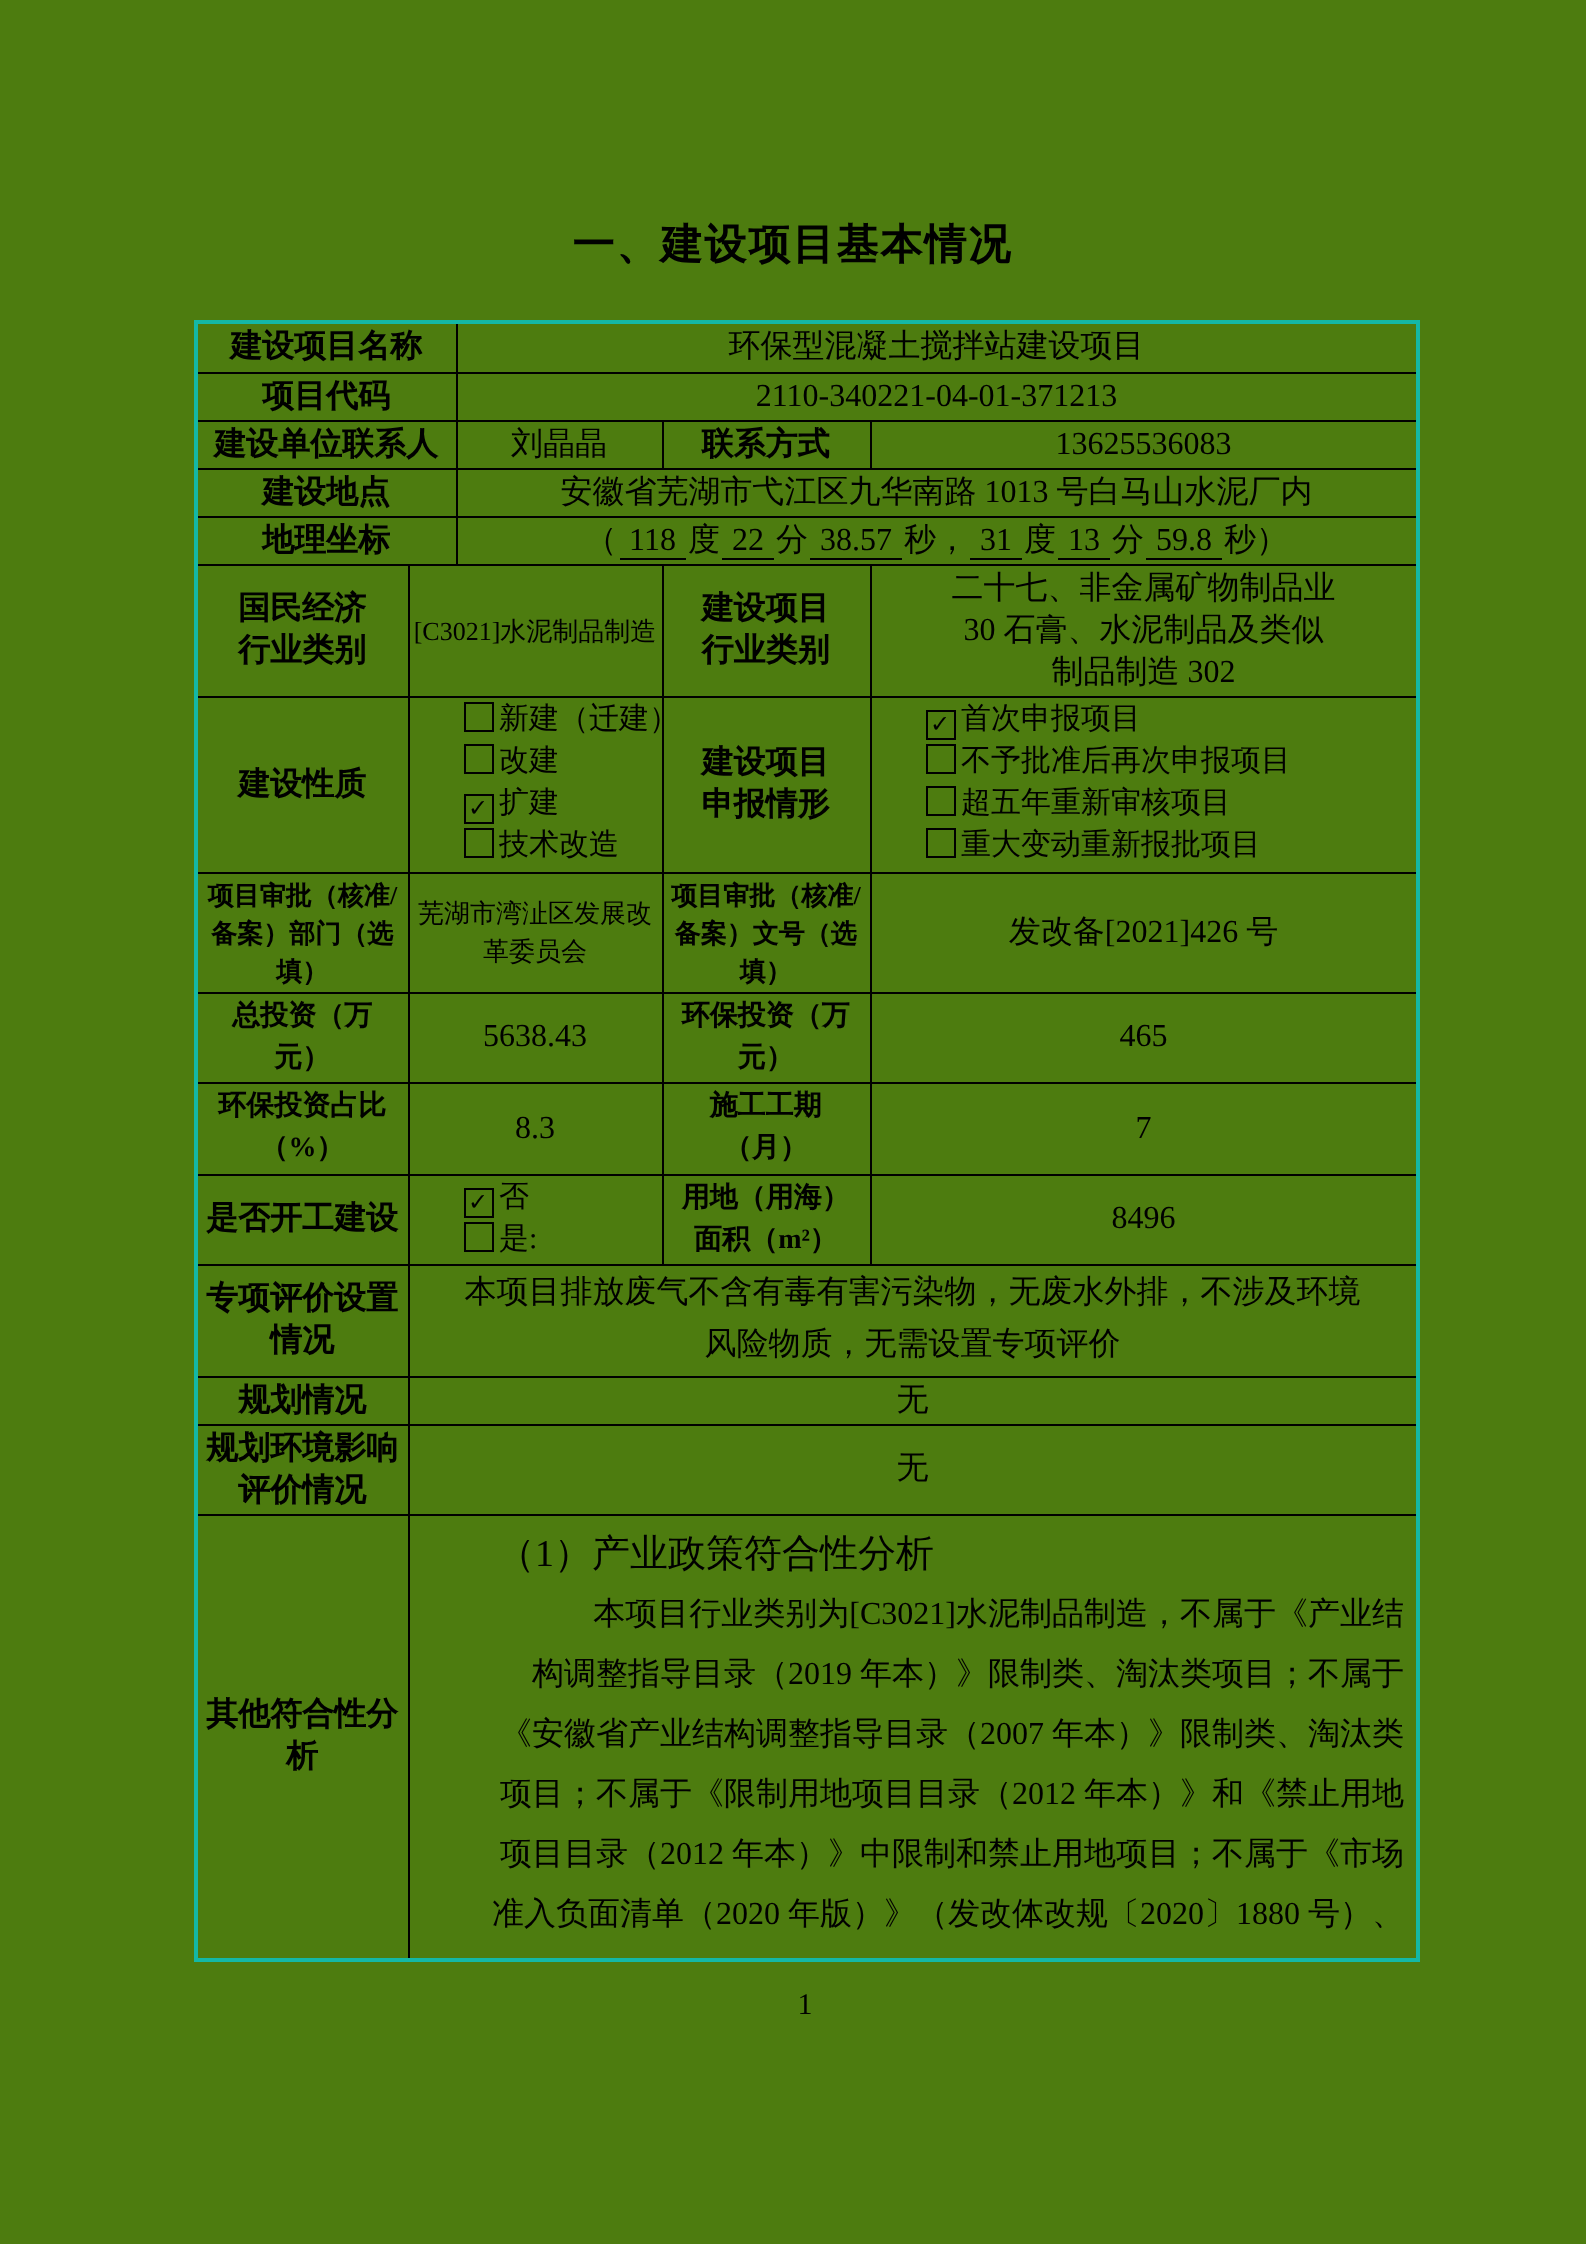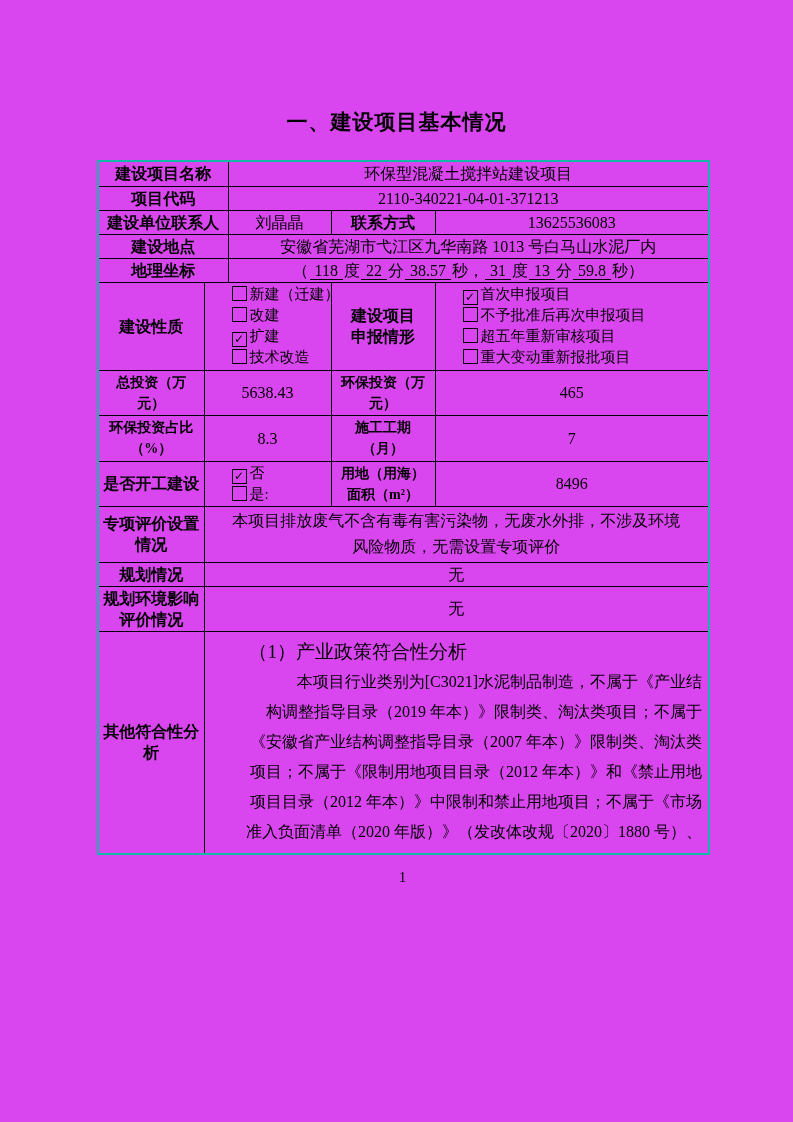--- a/index.html
+++ b/index.html
@@ -1,17 +1,17 @@
 <!DOCTYPE html>
 <html><head>
 <meta charset="utf-8">
 <style>
   html,body{margin:0;padding:0;background:#fff;}
   .page{
-    width:793px;height:1122px;background:#d946ef;color:#000;
+    width:793px;height:1122px;background:#4d7c0f;color:#000;
     font-family:"Liberation Serif","DejaVu Serif",serif;
     position:relative;box-sizing:border-box;overflow:hidden;
   }
   .doc-title{
     padding-top:108px;text-align:center;font-weight:bold;
     font-size:21px;letter-spacing:1px;
   }
   table.form{
     border-collapse:collapse;table-layout:fixed;
     width:611px;margin:24px 0 0 97px;
@@ -82,39 +82,60 @@
     <tr style="height:24px">
       <td class="label" colspan="2">建设地点</td>
       <td class="value" colspan="3">安徽省芜湖市弋江区九华南路 1013 号白马山水泥厂内</td>
     </tr>
 
     <tr style="height:23px">
       <td class="label" colspan="2">地理坐标</td>
       <td class="value" colspan="3"><span class="coord-sp">（</span><span class="u">118</span><span class="coord-sp">度</span><span class="u">22</span><span class="coord-sp">分</span><span class="u">38.57</span><span class="coord-sp">秒，</span><span class="u">31</span><span class="coord-sp">度</span><span class="u">13</span><span class="coord-sp">分</span><span class="u">59.8</span><span class="coord-sp">秒）</span></td>
     </tr>
 
+    <tr style="height:64px">
+      <td class="label">国民经济
+行业类别</td>
+      <td class="value fs13 nowrap" colspan="2">[C3021]水泥制品制造</td>
+      <td class="label">建设项目
+行业类别</td>
+      <td class="value">二十七、非金属矿物制品业
+30 石膏、水泥制品及类似
+制品制造 302</td>
+    </tr>
 
     <tr style="height:88px">
       <td class="label">建设性质</td>
       <td class="cb-cell" colspan="2">
         <div class="cb-line"><span class="cb"></span><span>新建（迁建）</span></div>
         <div class="cb-line"><span class="cb"></span><span>改建</span></div>
         <div class="cb-line"><span class="cb">✓</span><span>扩建</span></div>
         <div class="cb-line"><span class="cb"></span><span>技术改造</span></div>
       </td>
       <td class="label">建设项目
 申报情形</td>
       <td class="cb-cell">
         <div class="cb-line"><span class="cb">✓</span><span>首次申报项目</span></div>
         <div class="cb-line"><span class="cb"></span><span>不予批准后再次申报项目</span></div>
         <div class="cb-line"><span class="cb"></span><span>超五年重新审核项目</span></div>
         <div class="cb-line"><span class="cb"></span><span>重大变动重新报批项目</span></div>
       </td>
     </tr>
 
+    <tr style="height:57px">
+      <td class="label fs13">项目审批（核准/
+备案）部门（选
+填）</td>
+      <td class="value fs13" colspan="2">芜湖市湾沚区发展改
+革委员会</td>
+      <td class="label fs13">项目审批（核准/
+备案）文号（选
+填）</td>
+      <td class="value">发改备[2021]426 号</td>
+    </tr>
 
     <tr style="height:42px">
       <td class="label fs14">总投资（万元）</td>
       <td class="value" colspan="2">5638.43</td>
       <td class="label fs14">环保投资（万
 元）</td>
       <td class="value">465</td>
     </tr>
 
     <tr style="height:46px">

